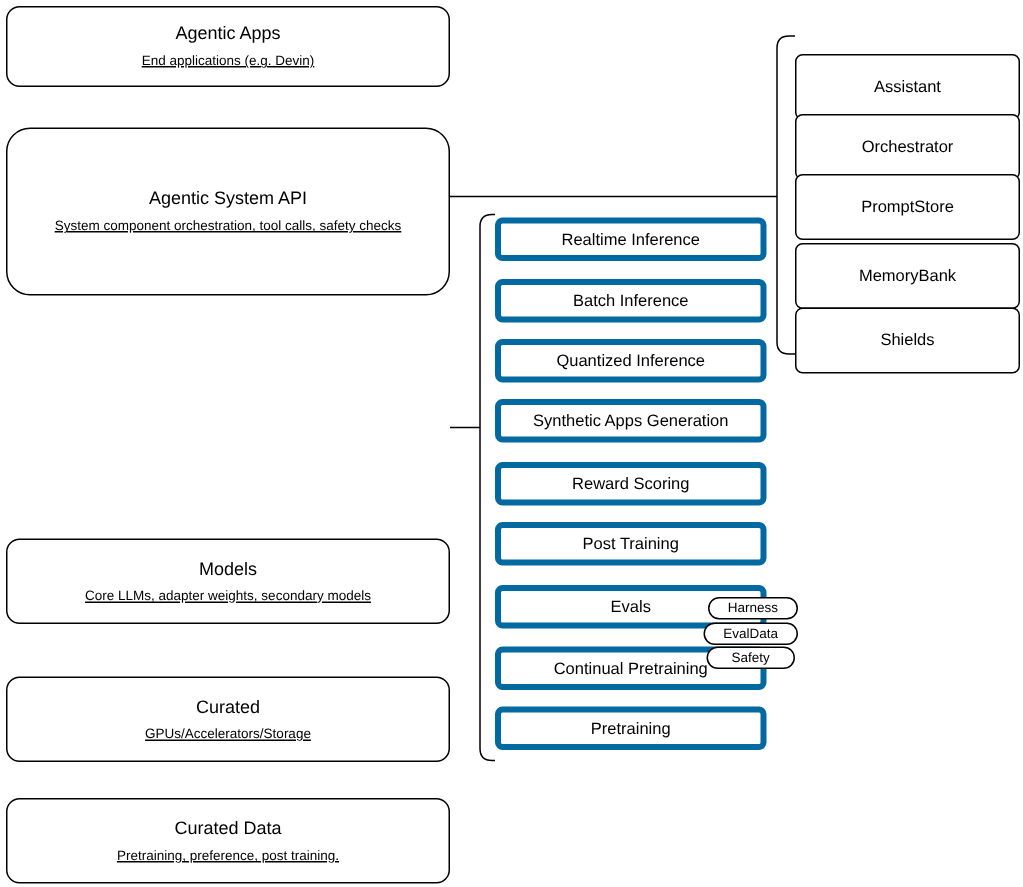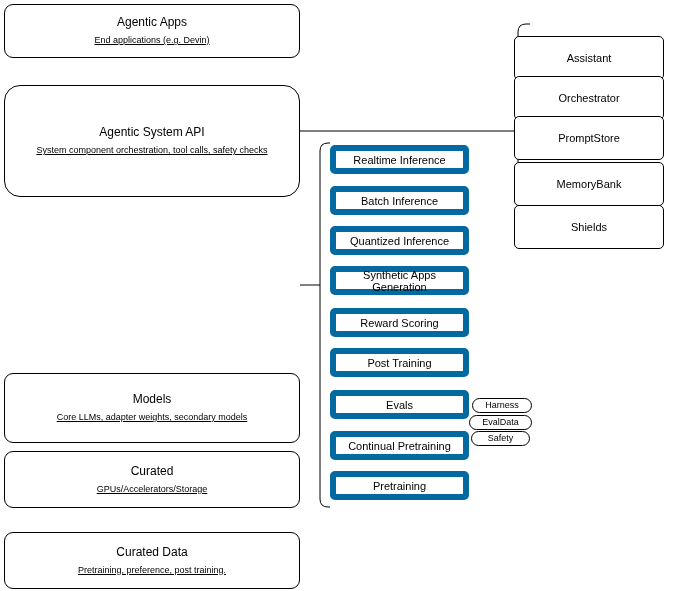--- a/index.html
+++ b/index.html
@@ -33,34 +33,34 @@
     justify-content:center;
     gap:6px;
     text-align:center;
     padding:2px 10px;
   }
   .lbox .title { font-size:12px; line-height:1.1; }
   .lbox .subtitle { font-size:9px; line-height:1.2;text-decoration:underline; }
   .mbox {
     position:absolute;
     left:330px;
-    width:139px;
+    width:181px;
     height:29px;
-    border:6px solid #0369a1;
+    border:4px solid #0369a1;
     border-radius:5px;
     background:#fff;
     display:flex;
     align-items:center;
     justify-content:center;
     font-size:11px;
     text-align:center;
   }
   .rbox {
     position:absolute;
-    left:514px;
+    left:530px;
     width:150px;
     height:44px;
     border:1px solid #000;
     border-radius:5px;
     background:#fff;
     display:flex;
     align-items:center;
     justify-content:center;
     font-size:11px;
     text-align:center;
@@ -101,21 +101,21 @@
     <div class="title">Agentic Apps</div>
     <div class="subtitle">End applications (e.g. Devin)</div>
   </div>
 
   <div class="lbox" style="top:85px;height:112px;border-radius:16px">
     <div class="title">Agentic System API</div>
     <div class="subtitle">System component orchestration, tool calls, safety checks</div>
   </div>
 
 
-  <div class="lbox" style="top:373px;height:70px;border-radius:9px">
+  <div class="lbox" style="top:359px;height:57px;border-radius:9px">
     <div class="title">Models</div>
     <div class="subtitle">Core LLMs, adapter weights, secondary models</div>
   </div>
 
   <div class="lbox" style="top:451px;height:57px;border-radius:9px">
     <div class="title">Curated</div>
     <div class="subtitle">GPUs/Accelerators/Storage</div>
   </div>
 
   <div class="lbox" style="top:532px;height:57px;border-radius:9px">

